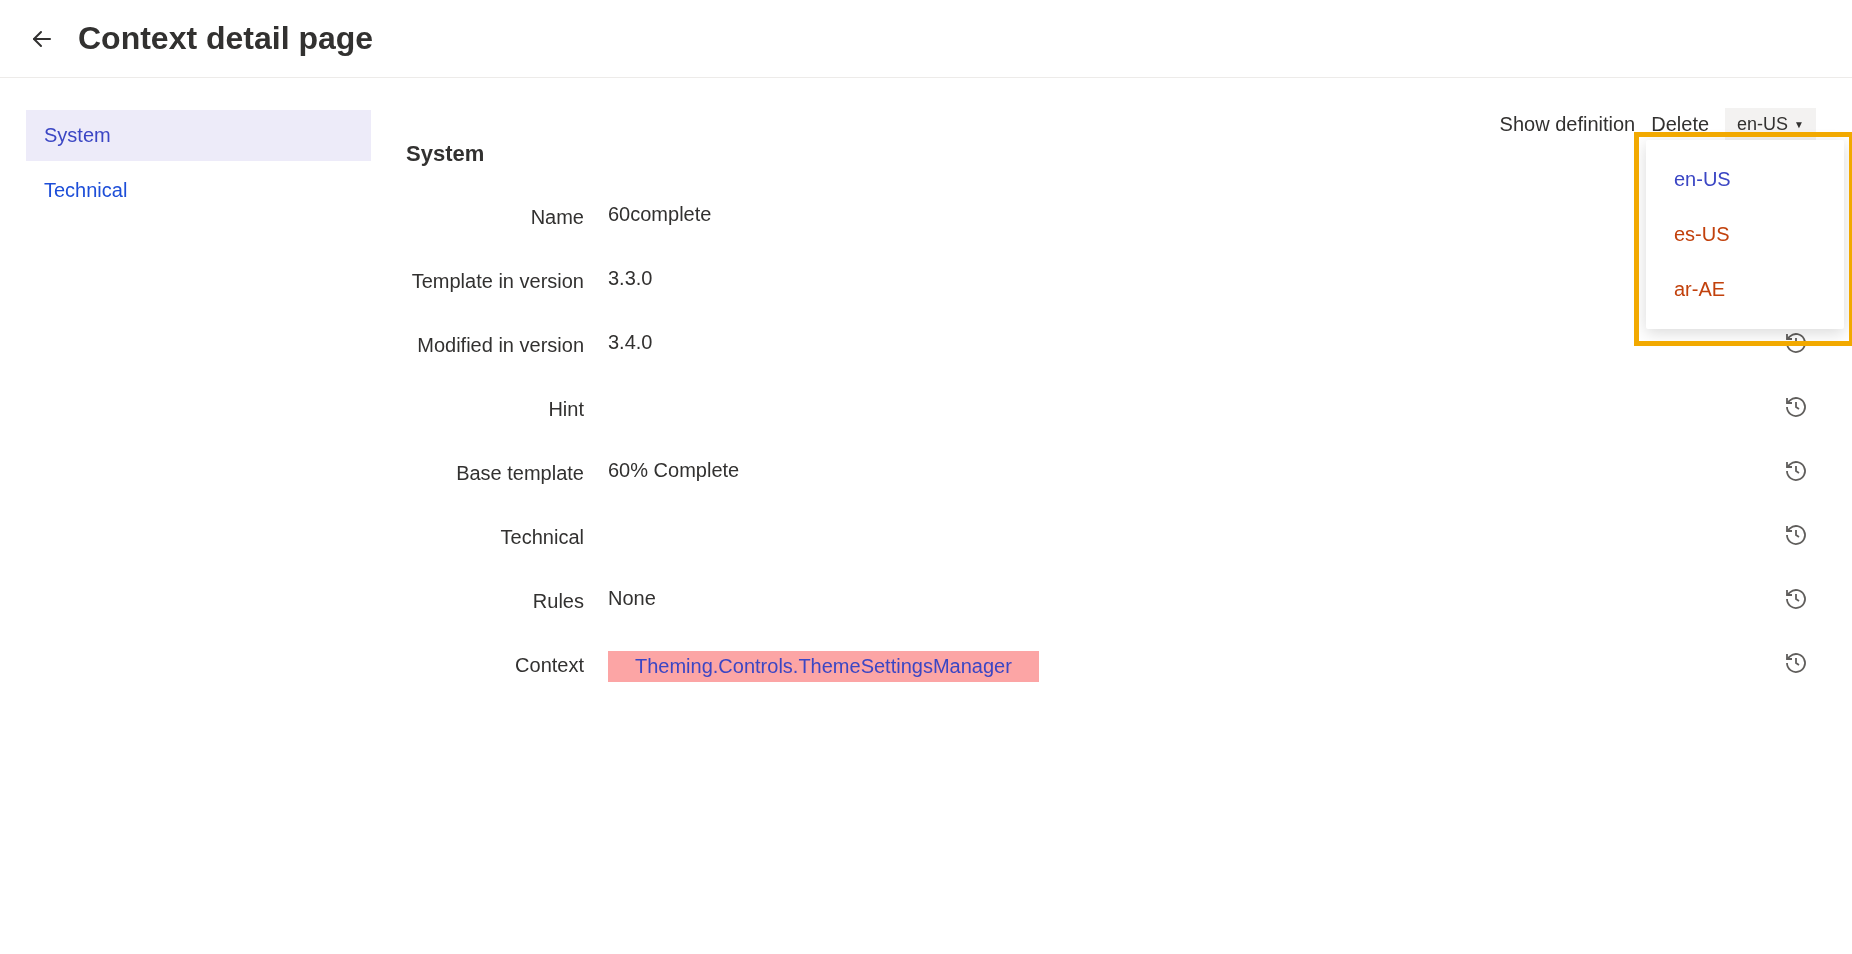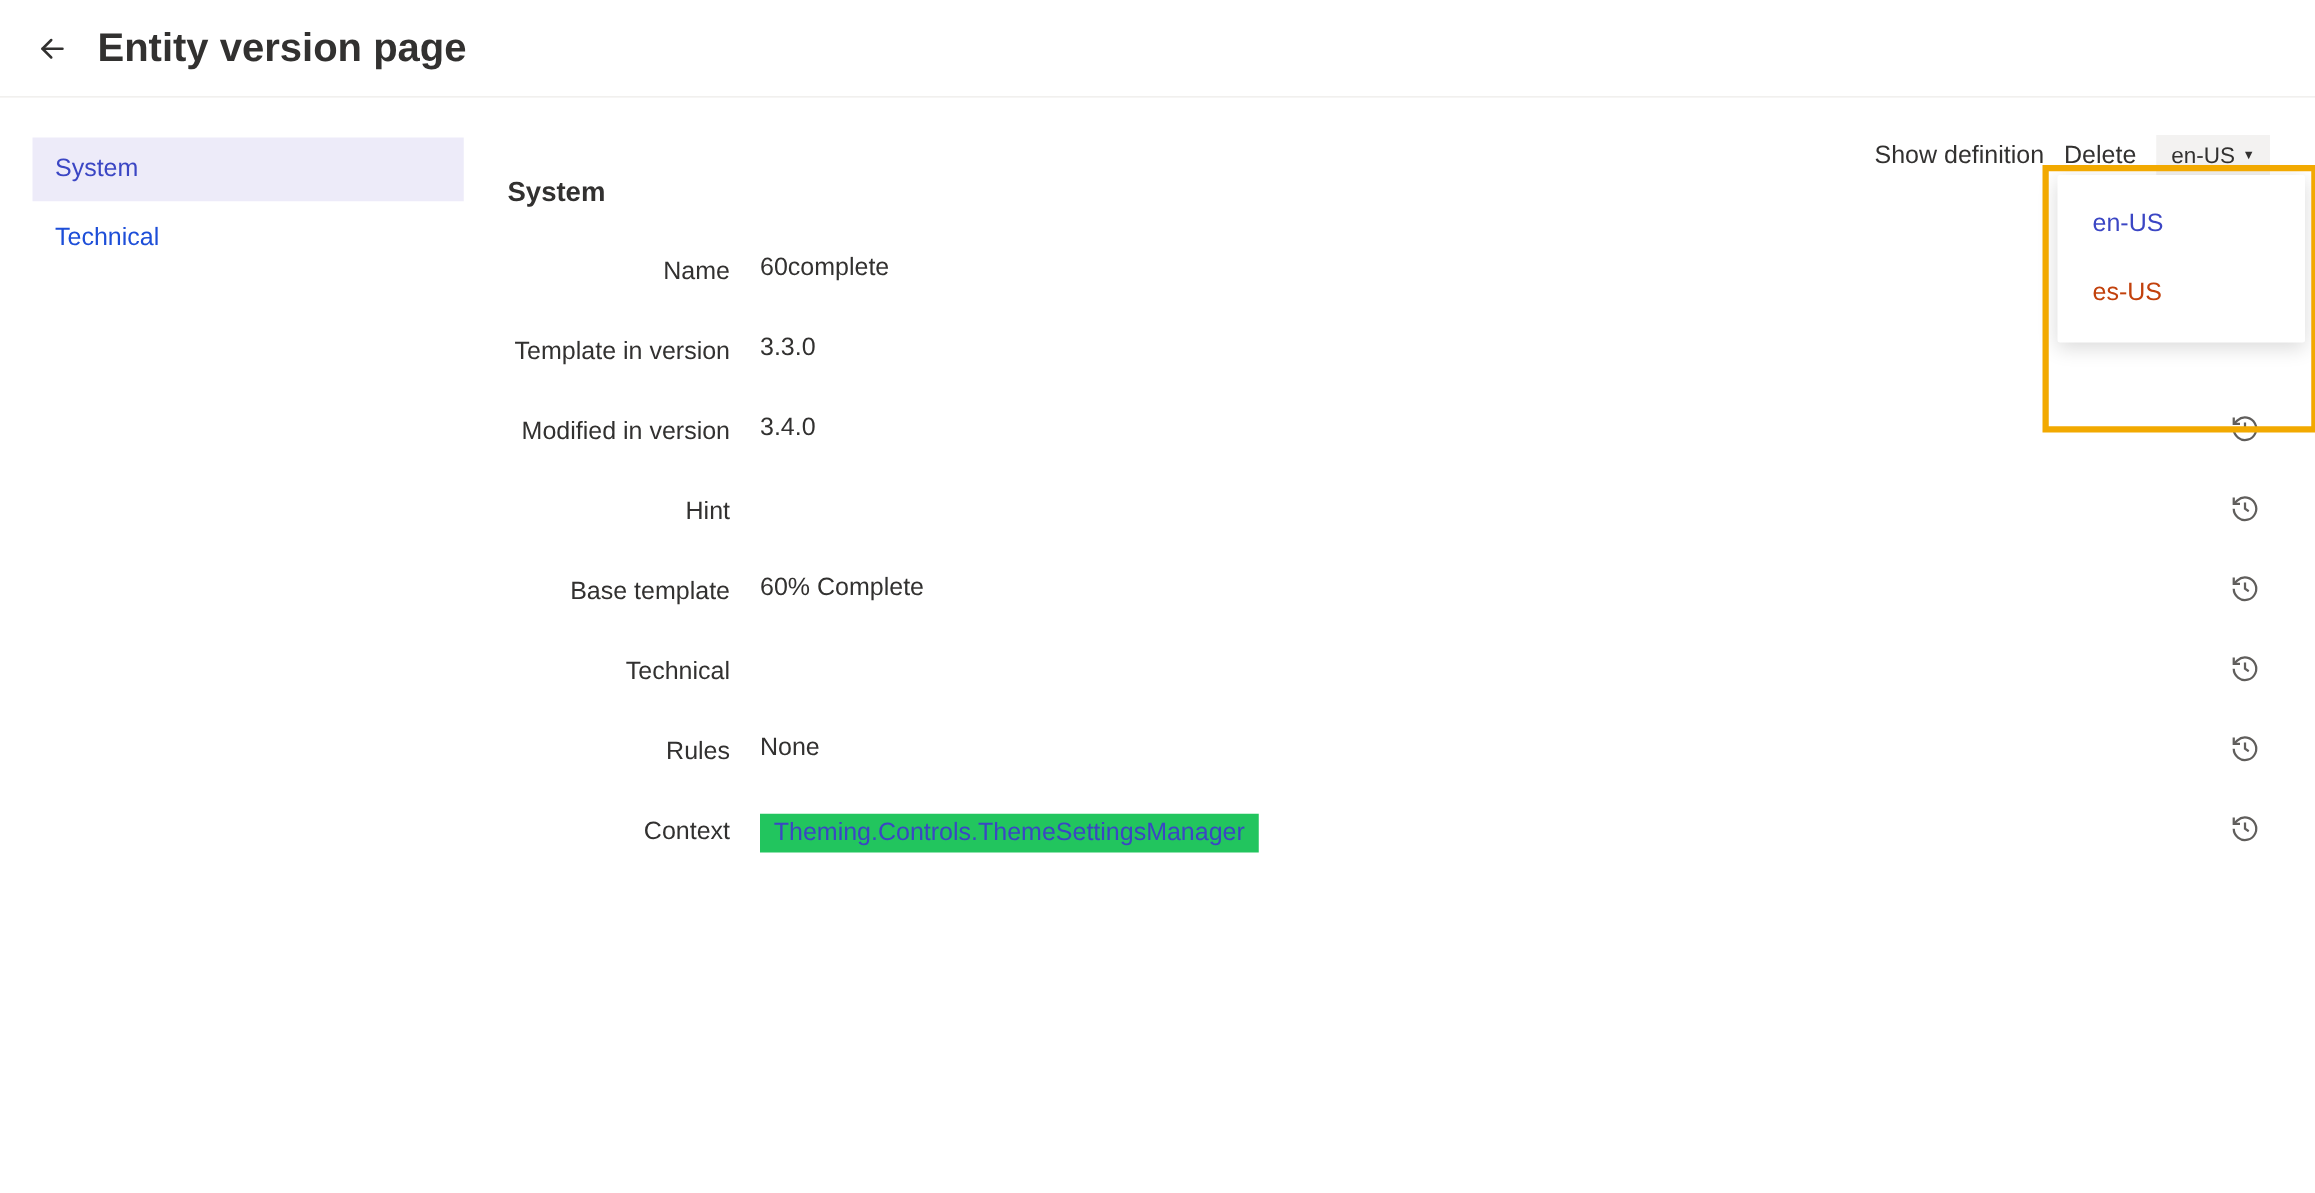--- a/index.html
+++ b/index.html
@@ -108,22 +108,22 @@
       flex-shrink: 0;
       line-height: 1.4;
     }
     .field-value {
       font-size: 20px;
       color: #323130;
       flex: 1;
     }
     .field-value.link {
       color: #3b46c4;
-      background: #22c55e;
-      padding: 4px 11px;
+      background: #fca5a5;
+      padding: 4px 27px;
       display: inline-block;
     }
     .history-icon {
       position: absolute;
       right: 8px;
       top: 0;
       cursor: pointer;
     }
     .dropdown-menu {
       position: absolute;
@@ -162,21 +162,21 @@
 </head>
 <body>
 
 <div class="header">
   <div class="back-arrow">
     <svg width="24" height="24" viewBox="0 0 24 24" fill="none" stroke="#323130" stroke-width="2" stroke-linecap="round" stroke-linejoin="round">
       <line x1="20" y1="12" x2="4" y2="12"></line>
       <polyline points="11 5 4 12 11 19"></polyline>
     </svg>
   </div>
-  <h1 class="page-title">Entity version page</h1>
+  <h1 class="page-title">Context detail page</h1>
 </div>
 
 <div class="main-layout">
   <nav class="sidebar">
     <div class="sidebar-item active">
       <span>System</span>
     </div>
     <div class="sidebar-item">
       <span>Technical</span>
     </div>
@@ -188,20 +188,21 @@
       <span class="toolbar-link">Delete</span>
       <button class="locale-dropdown-btn">
         <span>en-US</span>
         <span class="locale-caret">▼</span>
       </button>
     </div>
 
     <div class="dropdown-menu">
       <div class="dropdown-item selected">en-US</div>
       <div class="dropdown-item">es-US</div>
+      <div class="dropdown-item">ar-AE</div>
     </div>
     <div class="dropdown-highlight"></div>
 
     <h2 class="section-heading">System</h2>
 
     <div class="field-row">
       <div class="field-label">Name</div>
       <div class="field-value">60complete</div>
     </div>
 

